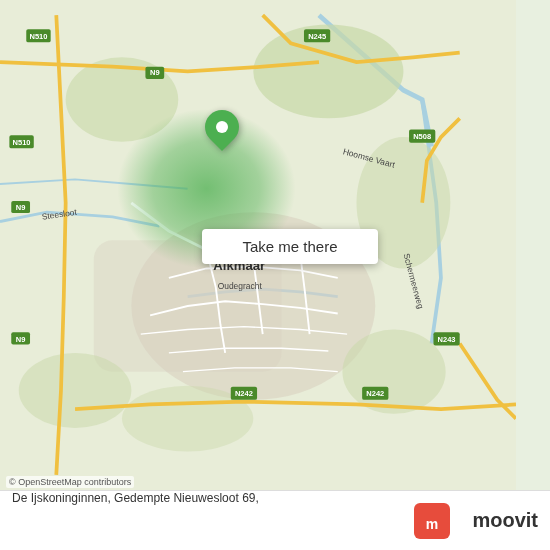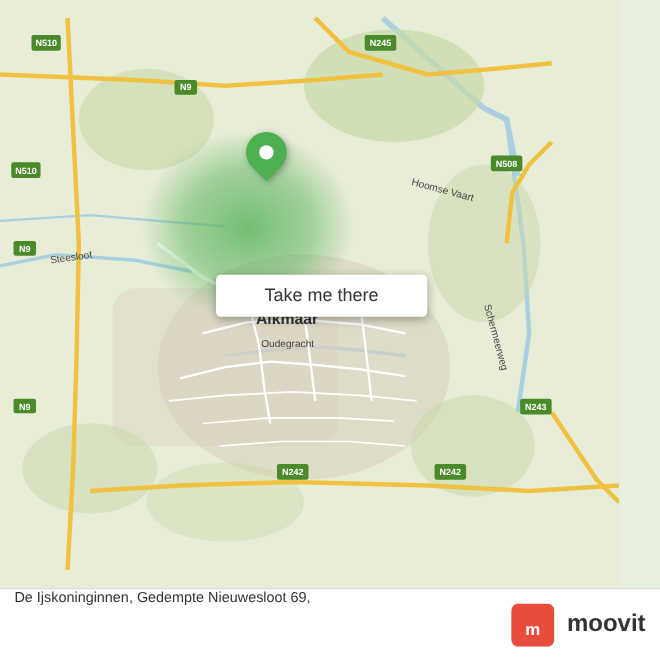--- a/index.html
+++ b/index.html
@@ -57,21 +57,21 @@
       height: 12px;
       background: white;
       border-radius: 50%;
       transform: rotate(45deg);
     }
 
     
     .take-me-there-btn {
       position: absolute;
       top: 229px;
-      left: 180px;
+      left: 202px;
       width: 176px;
       height: 35px;
       background: white;
       border: none;
       border-radius: 4px;
       box-shadow: 0 2px 8px rgba(0,0,0,0.3);
       cursor: pointer;
       display: flex;
       align-items: center;
       justify-content: center;
@@ -222,29 +222,30 @@
   </svg>
 
   <div class="map-pin">
     <div class="pin-head">
       <div class="pin-inner"></div>
     </div>
   </div>
 
   <button class="take-me-there-btn">Take me there</button>
 
+  <div class="osm-credit">© OpenStreetMap contributors</div>
 
 </div>
 
 <div id="footer">
   <div class="footer-address">
     <div>De Ijskoninginnen, Gedempte Nieuwesloot 69,</div>
   </div>
   <div class="footer-logo">
     <div class="moovit-logo">
       <svg width="36" height="36" viewBox="0 0 36 36">
         <rect width="36" height="36" rx="6" fill="#e74c3c"></rect>
         <text x="18" y="26" font-size="14" font-weight="bold" fill="white" text-anchor="middle">m</text>
       </svg>
-      <span class="moovit-text" style="font-size:20px;font-weight:bold;color:#333;margin-left:8px;">moovit</span>
+      <span class="moovit-text" style="font-size:20px;font-weight:bold;color:#333;margin-left:20px;">moovit</span>
     </div>
   </div>
 </div>
 
 </body></html>

